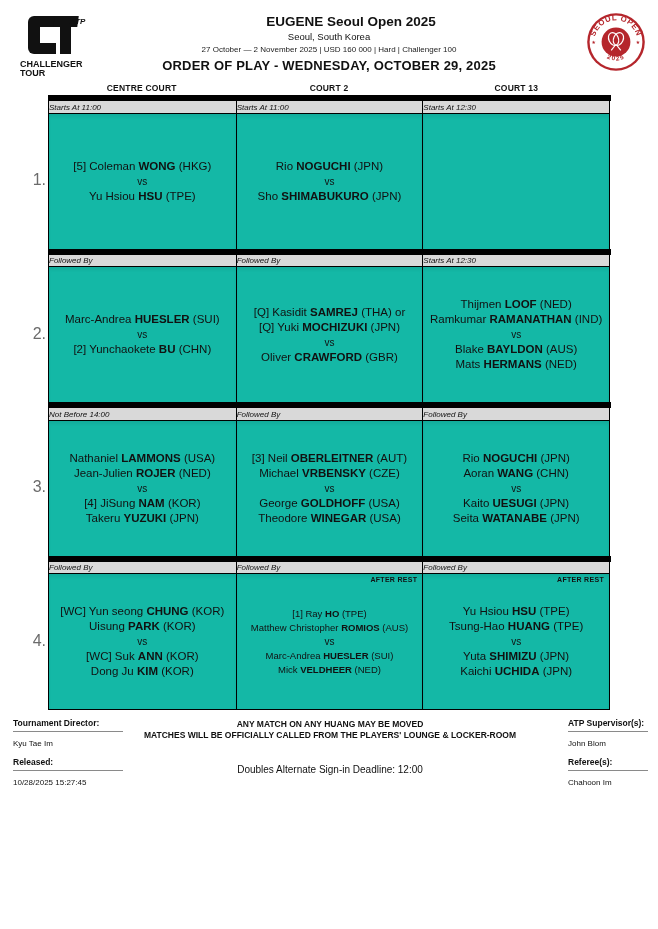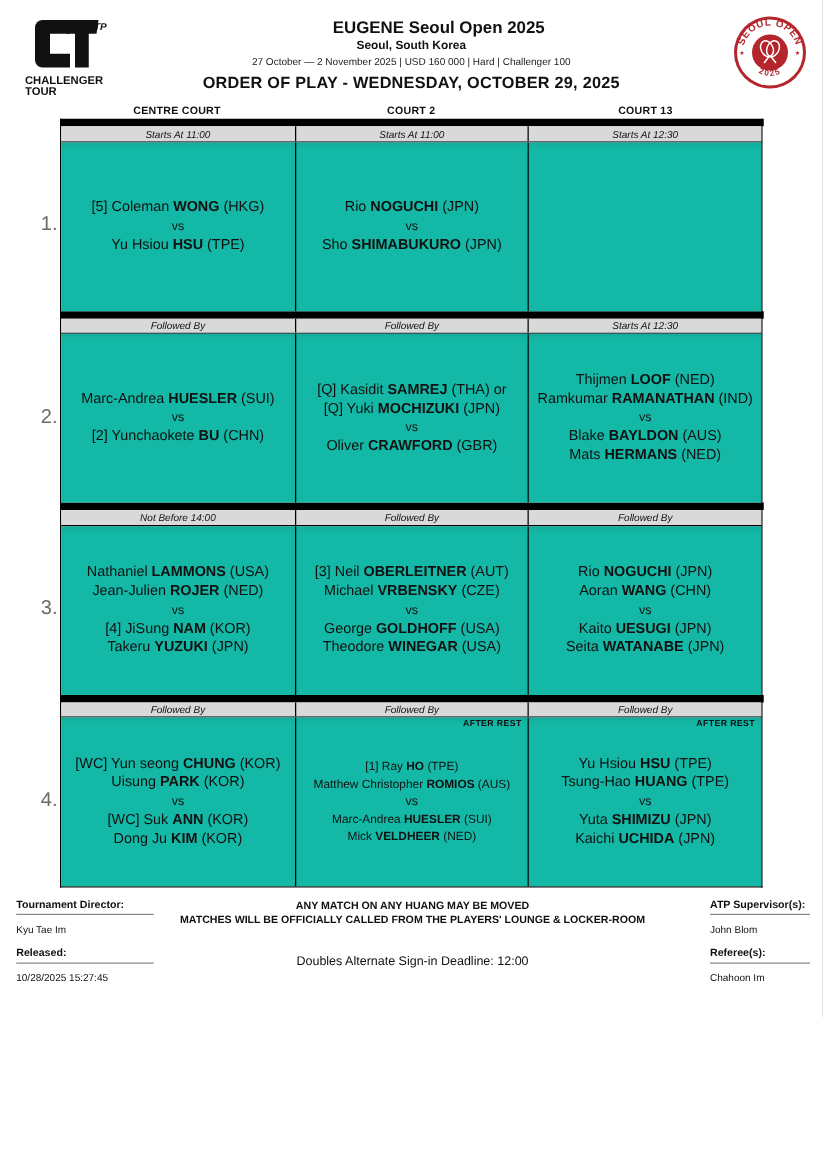--- a/index.html
+++ b/index.html
@@ -22,21 +22,21 @@
   .ct-t-bar { position:absolute; left:34px; top:0; width:24px; height:11px; background:#111; transform:skewX(-8deg); }
   .ct-t-stem { position:absolute; left:40px; top:0; width:11px; height:38px; background:#111; }
   .ct-atp {
     position:absolute; left:50px; top:1px; font-size:8px; font-weight:bold; font-style:italic;
     color:#111; letter-spacing:0;text-align:right;
   }
   .ct-words { margin-top:4px; font-size:9px; font-weight:bold; line-height:9px; color:#111; letter-spacing:0; }
 
   .title-block { position:absolute; left:0; right:0; top:14px; text-align:center; }
   .t-tournament { font-size:13.5px; font-weight:bold;padding-left:44px; }
-  .t-location { font-size:9.5px; font-weight:bold; margin-top:2px; }
+  .t-location { font-size:9.5px; font-weight:normal; margin-top:2px; }
   .t-details { font-size:8px; margin-top:3px; color:#222; }
   .t-order { position:absolute; left:0; right:0; top:58px; text-align:center; font-size:13px; font-weight:bold; letter-spacing:0.2px; }
 
   .badge { position:absolute; right:12px; top:12px; width:60px; height:60px; }
 
   
   .court-labels {
     position:absolute; left:48px; top:83px; width:562px;
     display:grid; grid-template-columns:1fr 1fr 1fr;
   }
@@ -45,21 +45,21 @@
   
   .order-table {
     position:absolute; left:48px; top:95px; width:562px; height:615px;
     display:flex; flex-direction:column;
     border-left:1.5px solid #000; border-right:1.5px solid #000; border-bottom:1.5px solid #000;
     background:#fff;
   }
   .bar { height:6px; background:#000; flex:0 0 auto; margin:0 -1.5px; }
   .striprow { display:grid; grid-template-columns:1fr 1fr 1fr; flex:0 0 auto; border-bottom:1px solid #000; }
   .strip {
-    background:#d9d9d9; font-size:8px; font-style:italic; text-align:center;
+    background:#d9d9d9; font-size:8px; font-style:italic; 
     padding:1.5px 0 1px 0; color:#111;
   }
   .striprow .strip + .strip { border-left:1.5px solid #000; }
   .cellrow { display:grid; grid-template-columns:1fr 1fr 1fr; flex:1 1 0; }
   .cell {
     position:relative; background:#14b8a6; display:flex; align-items:center; justify-content:center;
     box-shadow: inset 0 3px 3px rgba(0,0,0,0.06);
   }
   .cellrow .cell + .cell { border-left:1.5px solid #000; }
   .match { text-align:center; font-size:11.5px; line-height:15px; padding:0 3px; }

